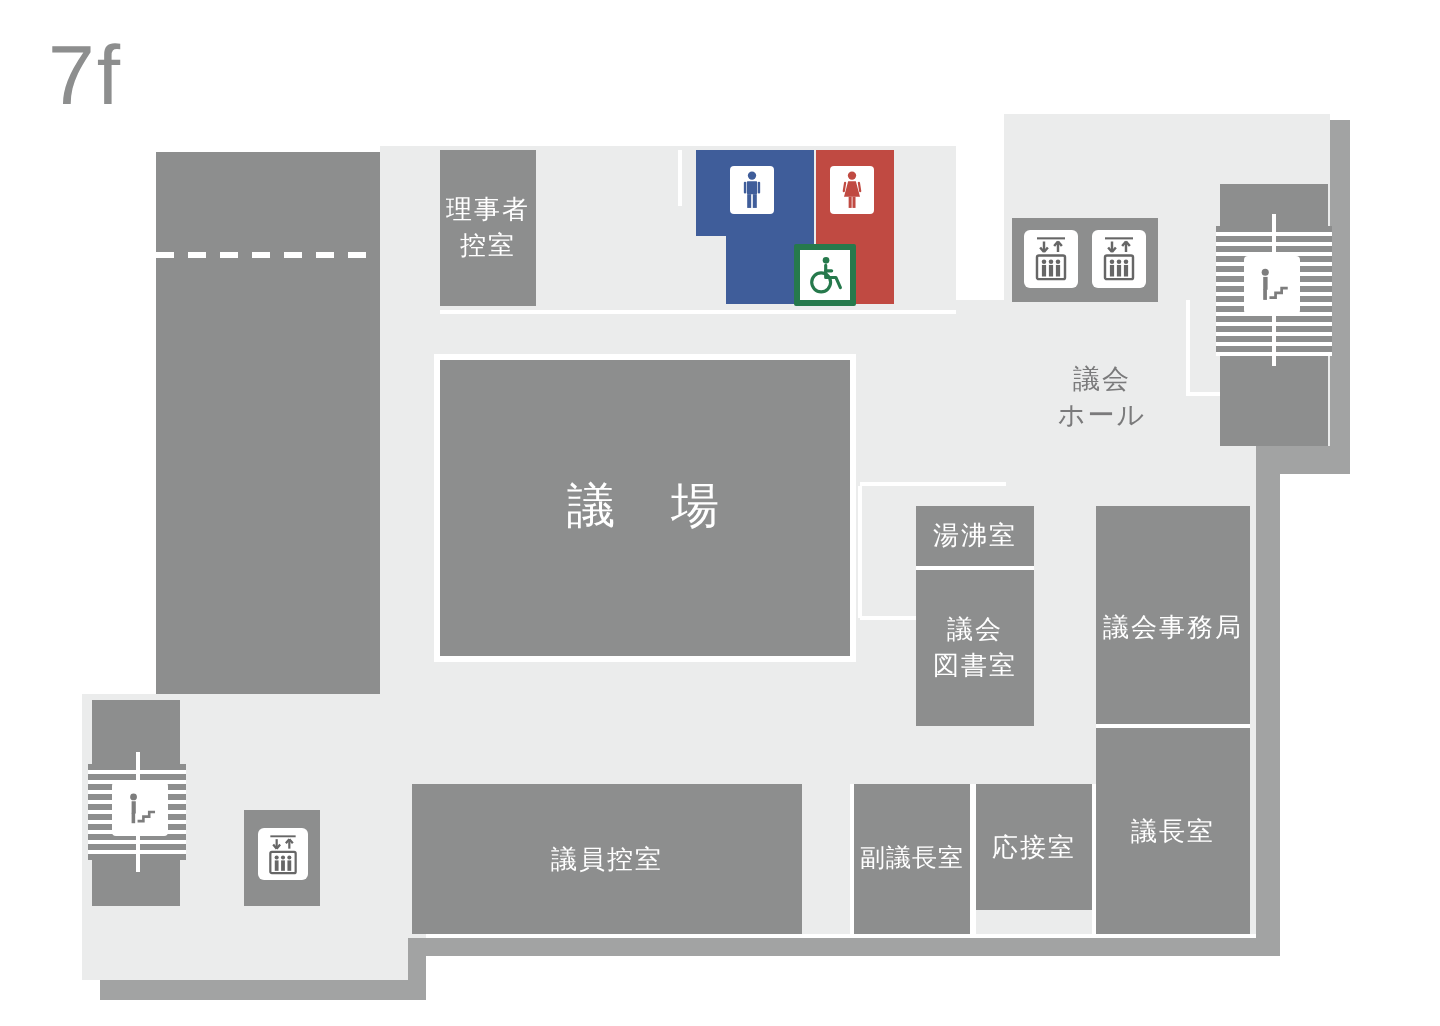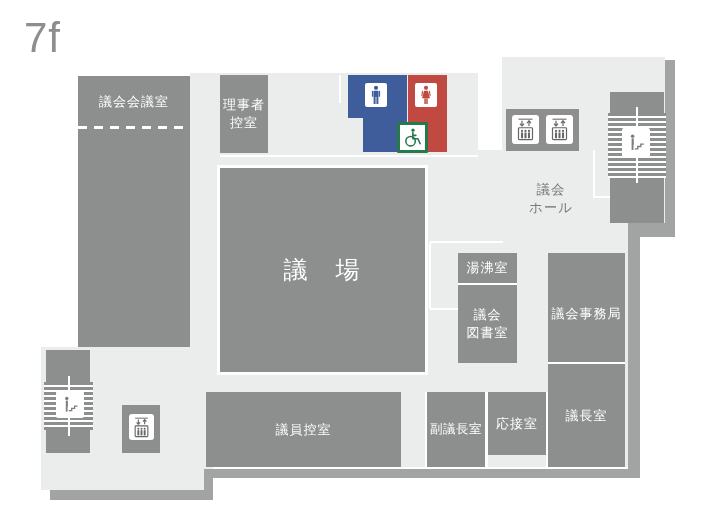--- a/index.html
+++ b/index.html
@@ -48,28 +48,27 @@
 
 <div class="cline" style="left:220px;top:155px;width:258px;height:2px;"></div>
 <div class="cline" style="left:430px;top:241px;width:73px;height:2px;"></div>
 <div class="cline" style="left:429px;top:243px;width:2px;height:66px;"></div>
 <div class="cline" style="left:430px;top:308px;width:28px;height:2px;"></div>
 <div class="cline" style="left:593px;top:150px;width:2px;height:47px;"></div>
 <div class="cline" style="left:593px;top:196px;width:34px;height:2px;"></div>
 <div class="cline" style="left:339px;top:75px;width:2px;height:28px;"></div>
 
 <div class="room" style="left:78px;top:76px;width:112px;height:271px;display:block;">
-  <div class="abs" style="left:0;top:0;width:100%;height:52px;display:flex;align-items:center;justify-content:center;">議会会議室</div>
   <div class="dashline"></div>
 </div>
 
 <div class="room" style="left:220px;top:75px;width:48px;height:78px;">理事者
 控室</div>
 
-<div class="room gijo" style="left:217px;top:165px;width:211px;height:210px;box-sizing:border-box;">議　場</div>
+<div class="room gijo" style="left:217px;top:177px;width:211px;height:154px;box-sizing:border-box;">議　場</div>
 
 <div class="room" style="left:458px;top:253px;width:59px;height:30px;">湯沸室</div>
 <div class="room" style="left:458px;top:285px;width:59px;height:78px;">議会
 図書室</div>
 <div class="room" style="left:548px;top:253px;width:77px;height:122px;">議会事務局</div>
 
 <div class="room" style="left:206px;top:392px;width:195px;height:75px;">議員控室</div>
 <div class="room" style="left:427px;top:392px;width:58px;height:75px;font-size:12.5px;letter-spacing:0.5px;">副議長室</div>
 <div class="room" style="left:488px;top:392px;width:58px;height:63px;">応接室</div>
 <div class="room" style="left:548px;top:364px;width:77px;height:103px;">議長室</div>

